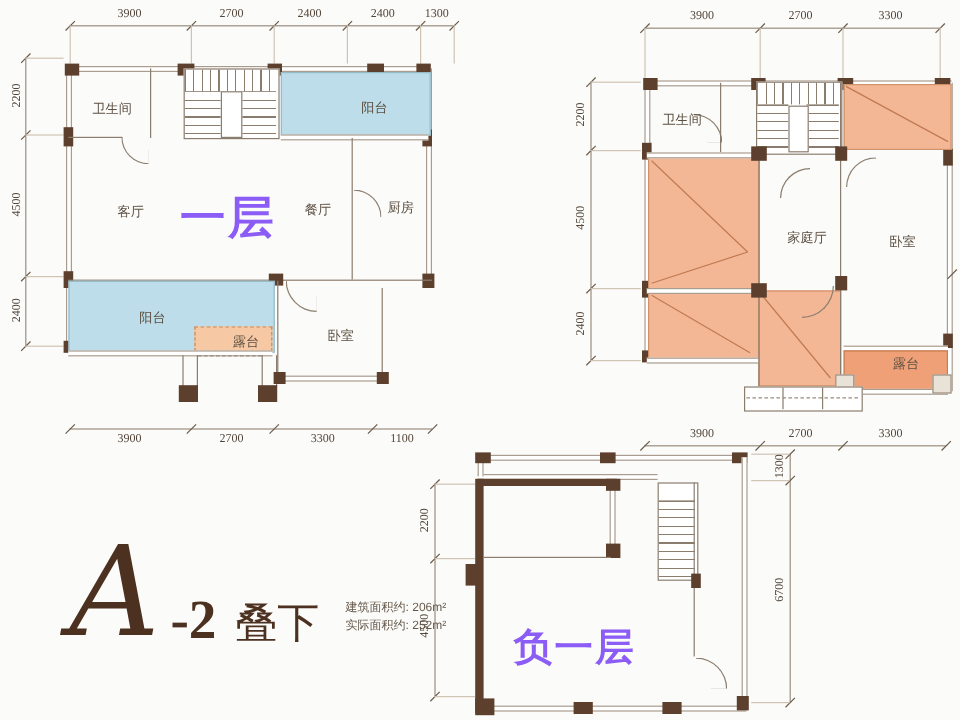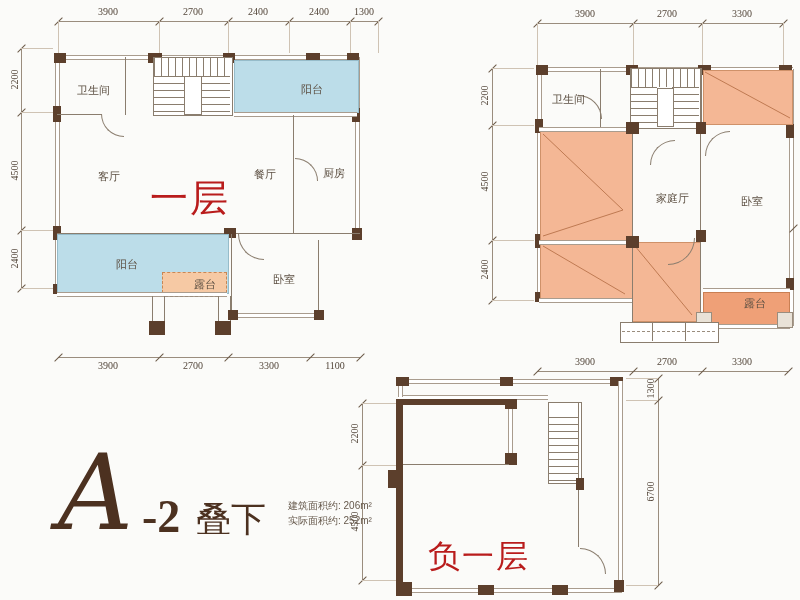--- a/index.html
+++ b/index.html
@@ -27,21 +27,21 @@
   .arc.tr{border-right:1px solid #8a7d6e;border-top:1px solid #8a7d6e;border-radius:0 100% 0 0;}
   
   .dl-h{position:absolute;height:1px;background:#9a8d7e;}
   .dl-v{position:absolute;width:1px;background:#9a8d7e;}
   .tick{position:absolute;width:11px;height:1px;background:#6b5a49;transform:rotate(-45deg);}
   .ext{position:absolute;background:#cfc3b4;}
   .dimnum{position:absolute;font:10px "Liberation Serif",serif;color:#53463a;text-align:center;white-space:nowrap;}
   .dimnum.v{transform:rotate(-90deg);}
   
   .roomlbl{position:absolute;font-size:11px;color:#5d5043;white-space:nowrap;text-align:right;}
-  .floorlbl{position:absolute;font-weight:400;color:#b91c1c;white-space:nowrap;letter-spacing:2px;margin-top:17px;}
+  .floorlbl{position:absolute;font-weight:700;color:#8b5cf6;white-space:nowrap;letter-spacing:2px;}
   .hatchbox{position:absolute;background:#fff;border:1px solid #8a7d6e;}
   .hatchdiv{position:absolute;background:#8a7d6e;}
   .dashline{position:absolute;border-top:1px dashed #9a8d7e;}
   .gpier{position:absolute;background:#e9e2d7;border:1px solid #9a8d7e;}
   
   .script-a{position:absolute;font:italic 104px "DejaVu Serif",serif;color:#4c3120;}
   .suffix{position:absolute;font:700 46px "Liberation Serif",serif;color:#4c3120;}
   .typecn{position:absolute;font-weight:400;font-size:35px;color:#4c3120;}
   .arealine{position:absolute;font-size:10px;color:#66594c;white-space:nowrap;}
 </style>

